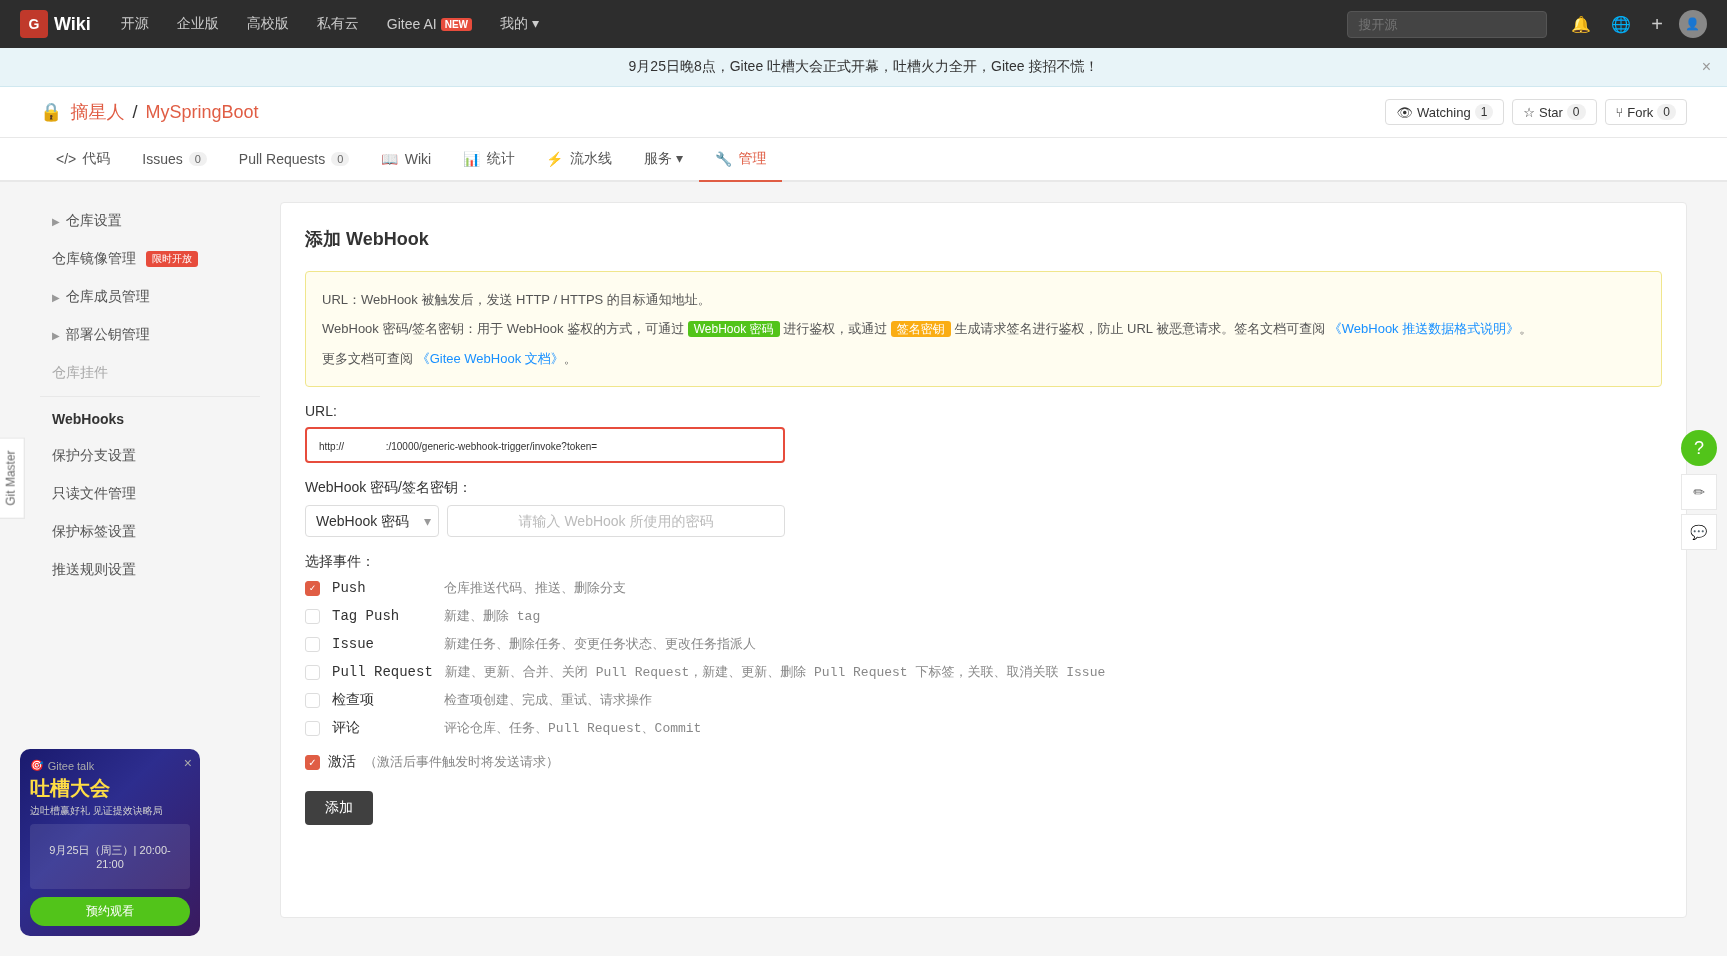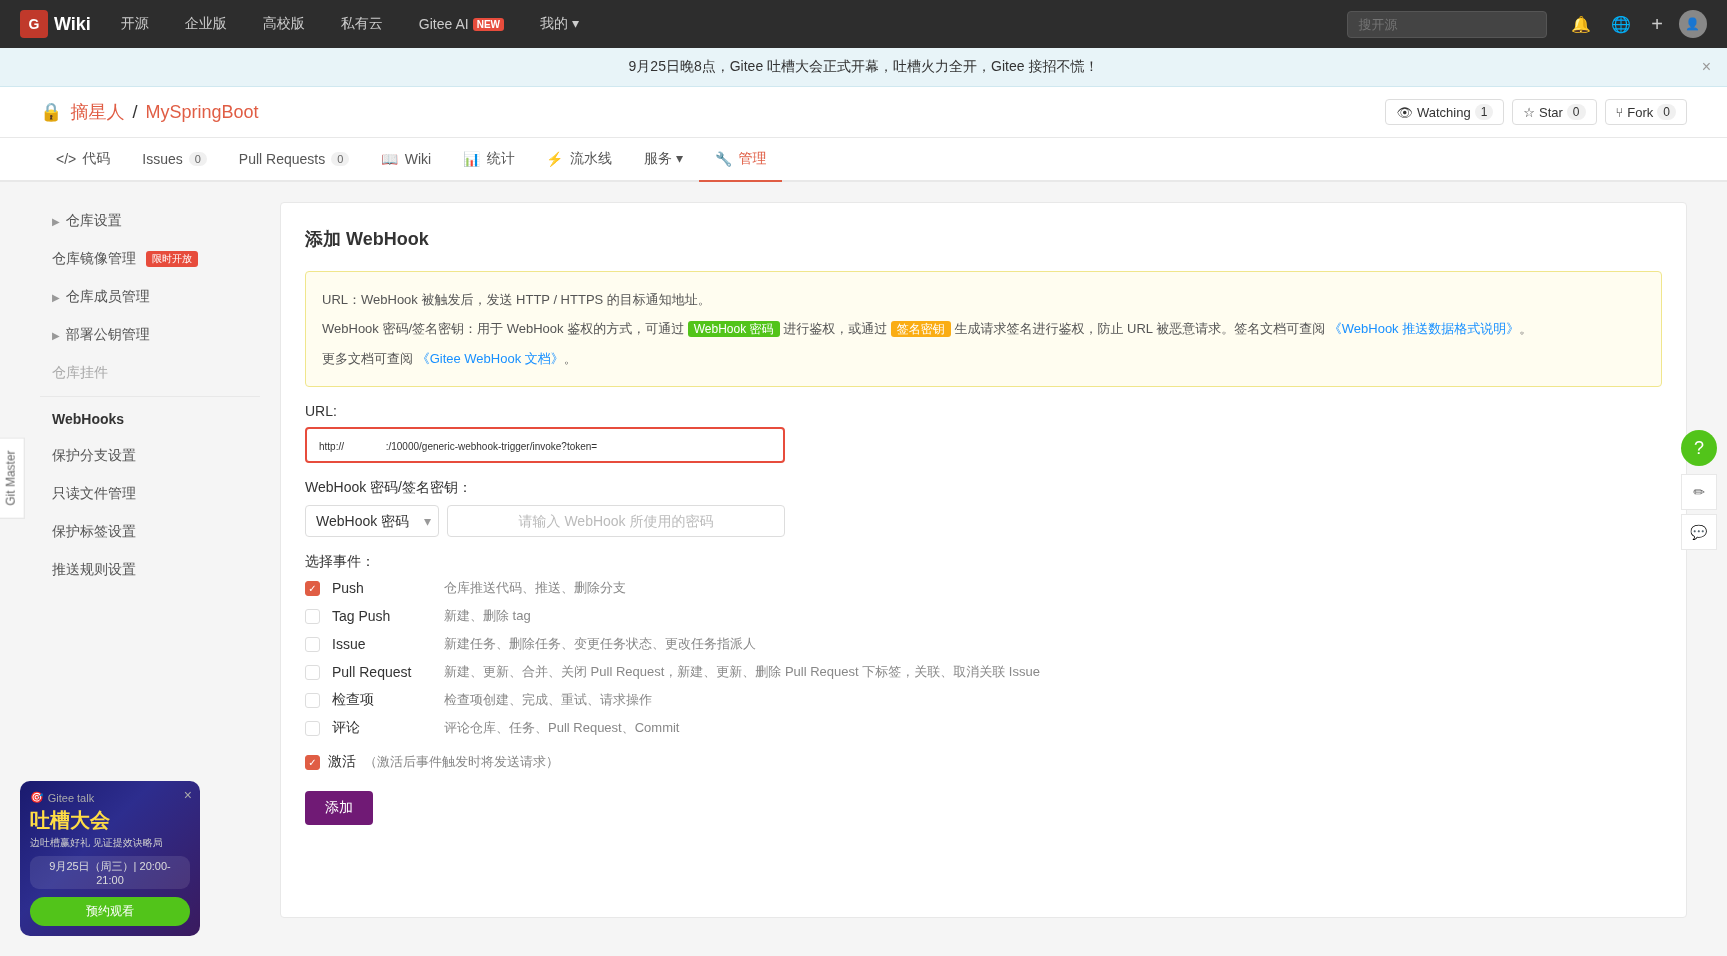--- a/index.html
+++ b/index.html
@@ -32,21 +32,21 @@
       border-radius: 4px;
       display: flex;
       align-items: center;
       justify-content: center;
       font-size: 14px;
       font-weight: bold;
     }
     .top-nav-links {
       display: flex;
       align-items: center;
-      gap: 16px;
+      gap: 8px;
       flex: 1;
     }
     .top-nav-links a {
       color: #ccc;
       text-decoration: none;
       padding: 6px 10px;
       border-radius: 4px;
       font-size: 14px;
     }
     .gitee-ai-badge {
@@ -338,21 +338,21 @@
       padding: 7px 12px;
       font-size: 14px;
       color: #333;
       flex: 1;
       outline: none;
       text-align: center;
     }
     .text-input::placeholder { color: #bbb; }
 
     
-    .events-section { margin-top: 16px; }
+    .events-section { margin-top: 16px; font-family: Liberation Mono, monospace; }
     .events-grid {
       display: flex;
       flex-direction: column;
       gap: 10px;
       margin-top: 8px;
     }
     .event-row {
       display: flex;
       align-items: center;
       gap: 12px;
@@ -391,21 +391,21 @@
       display: flex;
       align-items: center;
       gap: 8px;
       margin-top: 16px;
     }
     .activate-label { color: #333; font-weight: 500; }
     .activate-note { color: #888; font-size: 13px; }
 
     
     .submit-btn {
-      background: #701a75;
+      background: #404040;
       color: white;
       border: none;
       border-radius: 4px;
       padding: 8px 20px;
       font-size: 14px;
       cursor: pointer;
       margin-top: 20px;
     }
 
     
@@ -443,22 +443,22 @@
       color: #ffdd44;
       line-height: 1.2;
     }
     .promo-subtitle {
       font-size: 10px;
       color: #ccc;
       margin-top: 4px;
     }
     .promo-date {
       background: rgba(255,255,255,0.1);
-      border-radius: 9px;
-      padding: 3px 6px;
+      border-radius: 4px;
+      padding: 19px 6px;
       font-size: 11px;
       color: #ddd;
       margin-top: 6px;
       text-align: center;
     }
     .promo-cta {
       background: #52c41a;
       color: white;
       border: none;
       border-radius: 20px;

